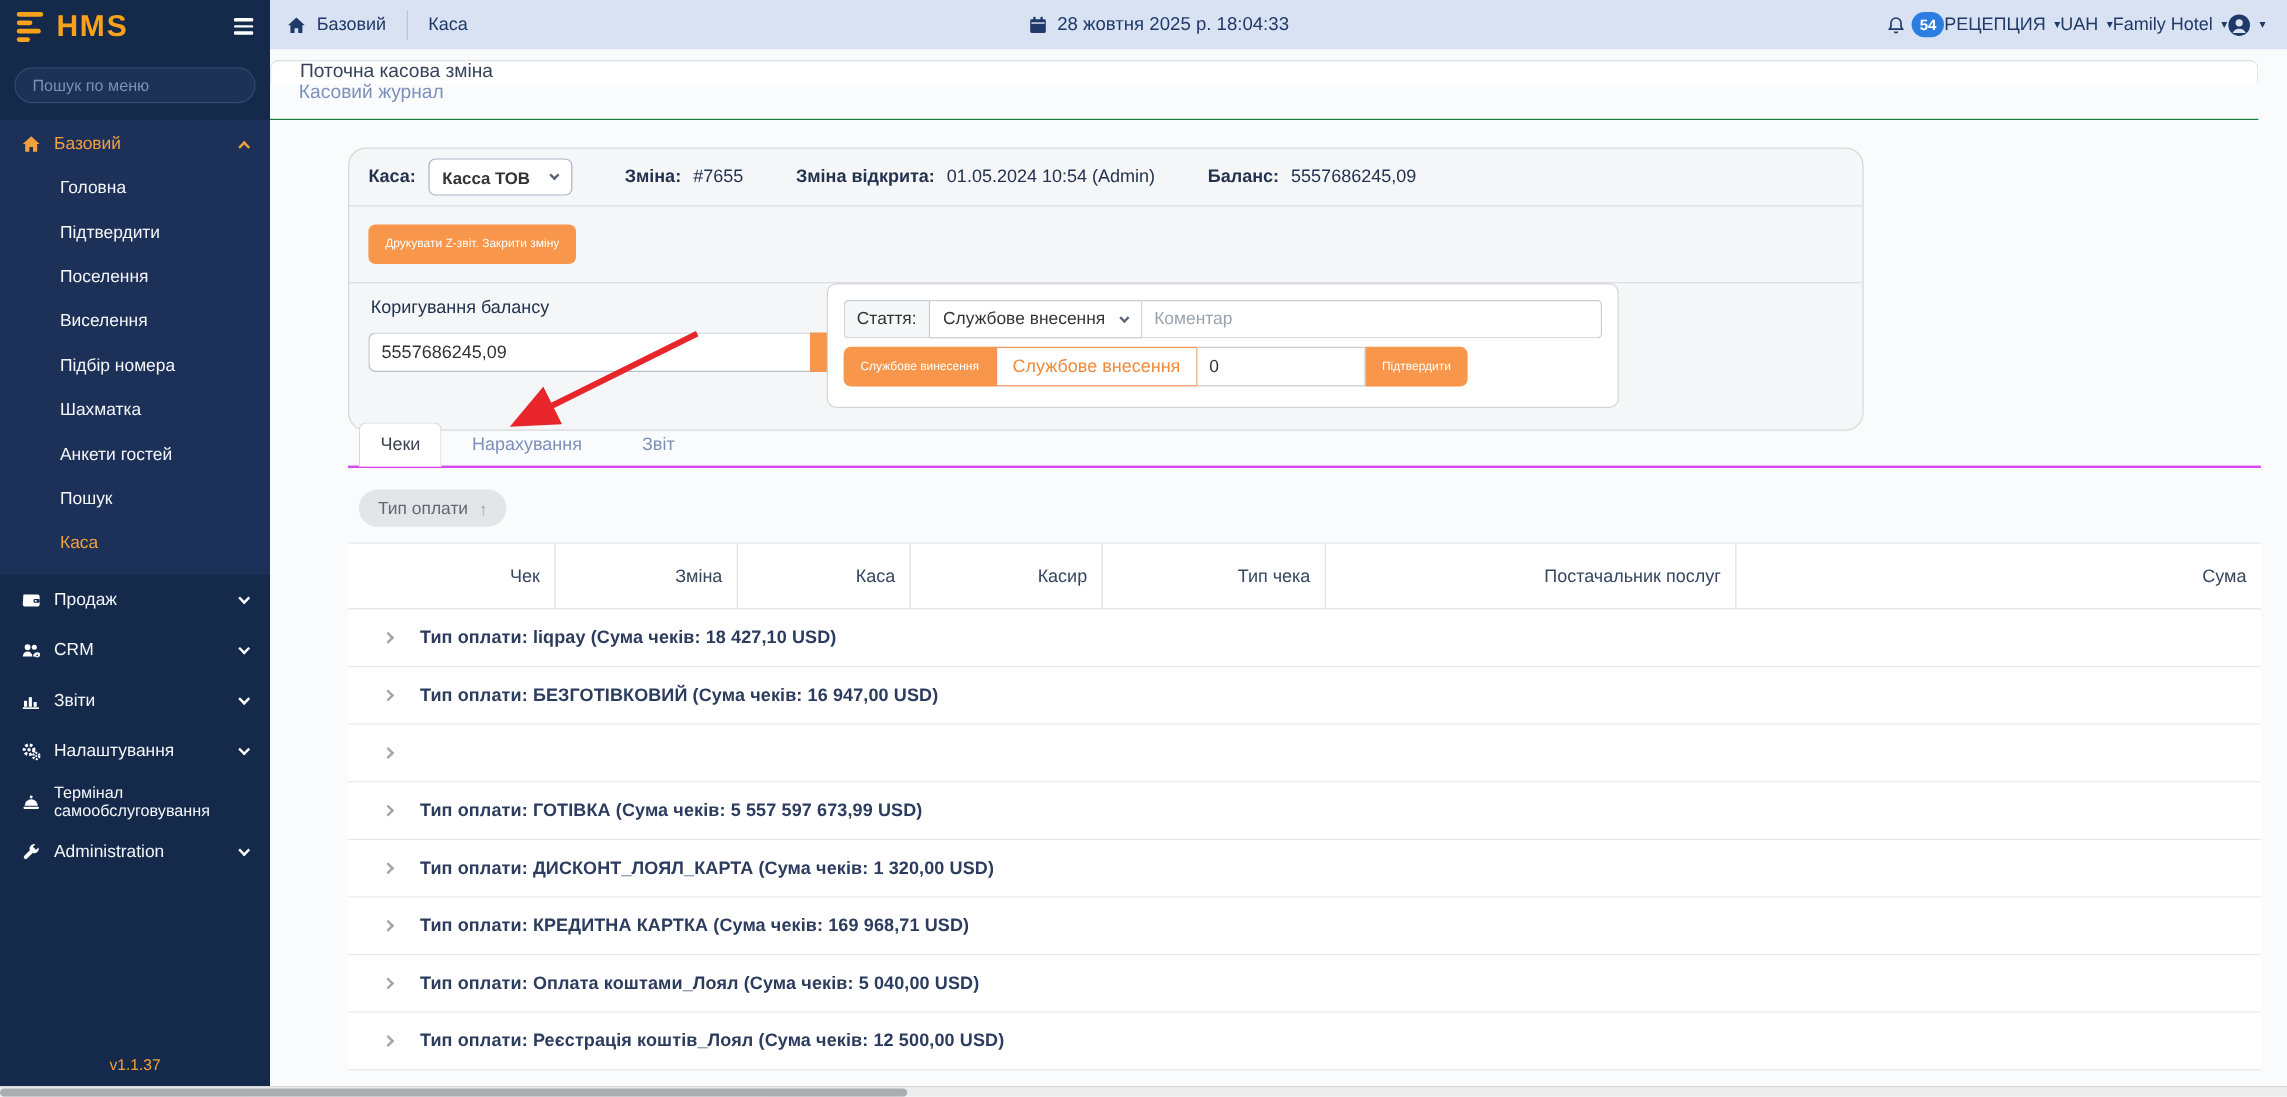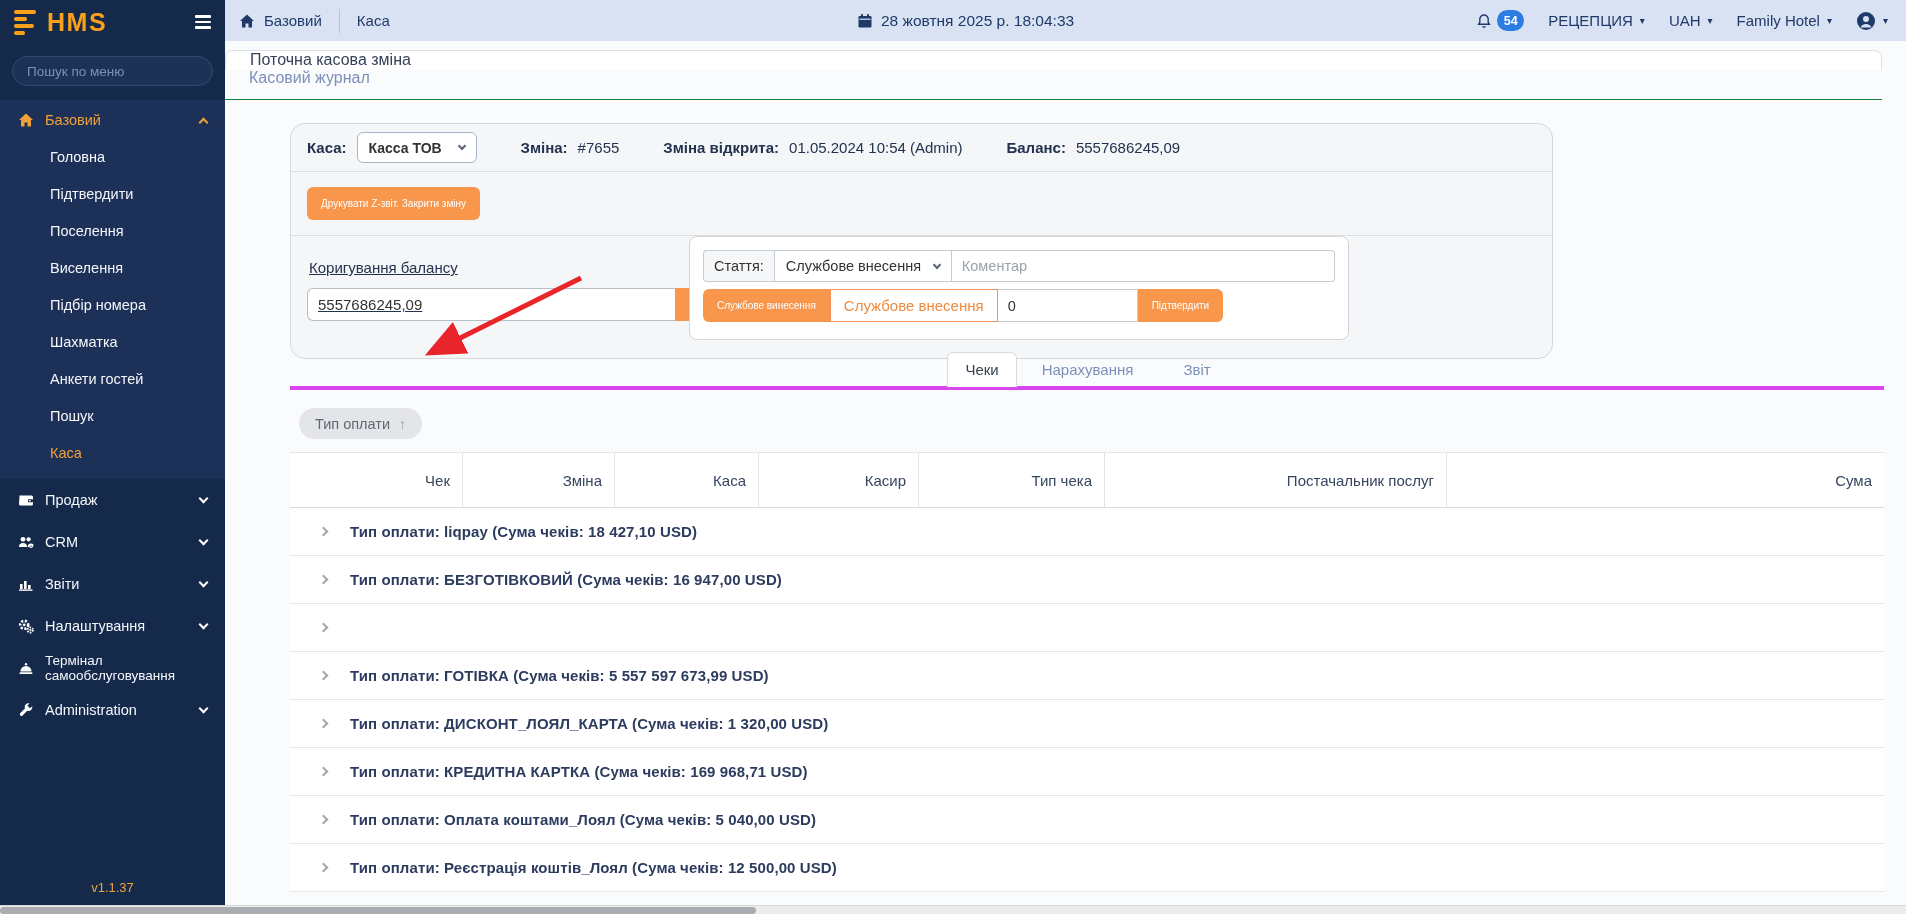--- a/index.html
+++ b/index.html
@@ -34,21 +34,21 @@
   .chev.right { transform:rotate(-45deg); }
   .push { margin-left:auto; }
   .version { position:absolute; bottom:10px; width:100%; text-align:center; color:#f0a13c; font-size:13px; }
   .icon16 { width:16px; height:16px; flex:none; }
   
   .topbar { position:absolute; left:225px; top:0; width:1681px; height:41px; background:#d8e2f3;
     display:flex; align-items:center; color:#1f3a68; font-size:15px; }
   .breadcrumb { display:flex; align-items:center; padding-left:14px; gap:9px; }
   .bc-sep { width:1px; height:24px; background:#b6c3db; margin:0 8px; }
   .tb-date { position:absolute; left:632px; display:flex; gap:8px; align-items:center; font-size:15.5px; }
-  .tb-right { margin-left:auto; display:flex; align-items:center; gap:24px; padding-right:18px; }
+  .tb-right { margin-left:auto; display:flex; align-items:center; padding-right:18px; }
   .bell-group { display:flex; align-items:center; gap:5px; cursor:pointer; }
   .badge { background:#2b7de1; color:#fff; border-radius:11px; min-width:27px; height:21px; font-size:12.5px;
     display:flex; align-items:center; justify-content:center; padding:0 6px; font-weight:bold; }
   .dd { display:flex; align-items:center; gap:7px; cursor:pointer; }
   .caret { font-size:10px; }
   
   .tabs1 { position:absolute; left:225px; top:50px; width:1657px; height:50px; border-bottom:1px solid #15803d; display:flex; z-index:2;flex-direction:column; }
   .tab1 { padding:0 24px; display:flex; align-items:center; font-size:16px; cursor:pointer; }
   .tab1.active { background:#fff; border:1px solid #dde1e6; border-bottom:1px solid #fff; border-radius:7px 7px 0 0;
     color:#36425a; margin-bottom:-1px; }
@@ -58,21 +58,21 @@
     border:1px solid #d5d7da; border-radius:15px; }
   .sec-a { height:48px; border-bottom:1px solid #dcdee0; display:flex; align-items:center; padding:0 16px; gap:10px; font-size:15px; }
   .lbl { font-weight:bold; }
   .gap34 { margin-left:34px; }
   .kasa-select { width:120px; height:31px; background:#fff; border:1px solid #a9b4c6; border-radius:6px;
     display:flex; align-items:center; justify-content:space-between; padding:0 11px; font-size:14px; color:#333; cursor:pointer;font-weight:bold; }
   .kasa-select .chev, .ig-select .chev { border-color:#5a6575; width:6px; height:6px; margin-top:-3px; }
   .sec-b { height:64px; border-bottom:1px solid #dcdee0; padding:15px 16px; }
   .btn { background:#f8964b; color:#fff; border:none; border-radius:6px; height:33px; font-size:10px;
     padding:0 14px; font-family:inherit; cursor:pointer; }
-  .sec-c { position:relative; padding:21px 16px; height:122px;text-decoration:underline; }
+  .sec-c { position:relative; padding:10px 16px; height:122px; }
   .corr-title { font-size:15px; margin:2px 0 12px 2px; }
   .corr-group { display:flex; }
   .corr-input { width:368px; height:33px; border:1px solid #b9bfc8; border-right:none; border-radius:6px 0 0 6px;
     padding:0 10px; font-size:15px; color:#333; background:#fff; font-family:inherit; outline:none; }
   .corr-btn { border-radius:0 6px 6px 0; }
   .op-panel { position:absolute; left:398px; top:0; width:660px; height:104px; background:#fff;
     border:1px solid #d2d6db; border-radius:8px; padding:13px; }
   .op-row { display:flex; height:32px; }
   .ig-label { background:#f6f7f8; border:1px solid #c6ccd4; border-right:none; border-radius:4px 0 0 4px;
     display:flex; align-items:center; padding:0 10px; font-size:14.5px; color:#333; }
@@ -82,21 +82,21 @@
     font-size:14.5px; font-family:inherit; outline:none; color:#333; }
   .ig-input::placeholder { color:#9aa3ad; }
   .op-row2 { display:flex; margin-top:7px; height:33px; }
   .btn-seg-l { border-radius:6px 0 0 6px; }
   .btn-out { background:#fff; color:#f08a3c; border:1px solid #f0945a; font-size:15px; padding:0 13px;
     border-radius:0; font-family:inherit; cursor:pointer; }
   .amount-input { width:140px; border:1px solid #c6ccd4; border-left:none; padding:0 10px; font-size:14.5px;
     font-family:inherit; outline:none; color:#333; }
   .btn-seg-r { border-radius:0 6px 6px 0; }
   
-  .tabs2 { position:absolute; left:290px; top:352px; width:1594px; height:38px; border-bottom:4px solid #d946ef; display:flex;justify-content:center; }
+  .tabs2 { position:absolute; left:290px; top:352px; width:1594px; height:38px; border-bottom:2px solid #d946ef; display:flex; }
   .tab2 { display:flex; align-items:center; font-size:15px; cursor:pointer; }
   .tab2.active { margin-left:9px; background:#fff; border:1px solid #d8dbdf; border-bottom:1px solid #fff;
     border-radius:6px 6px 0 0; padding:0 17px; color:#3a4354; margin-bottom:-1px; }
   .tab2.plain { padding:0 25px; color:#7d90ba; }
   .chip { position:absolute; left:299px; top:408px; height:31px; border-radius:16px; background:#e4e5e8;
     display:flex; align-items:center; padding:0 16px; gap:9px; font-size:14.5px; color:#5e6977; cursor:pointer; }
   .chip-arrow { color:#98a0a9; font-size:14px; }
   
   .table { position:absolute; left:290px; top:452px; width:1594px; }
   .thead { display:grid; grid-template-columns:173px 152px 144px 160px 186px 342px 437px; height:56px;

